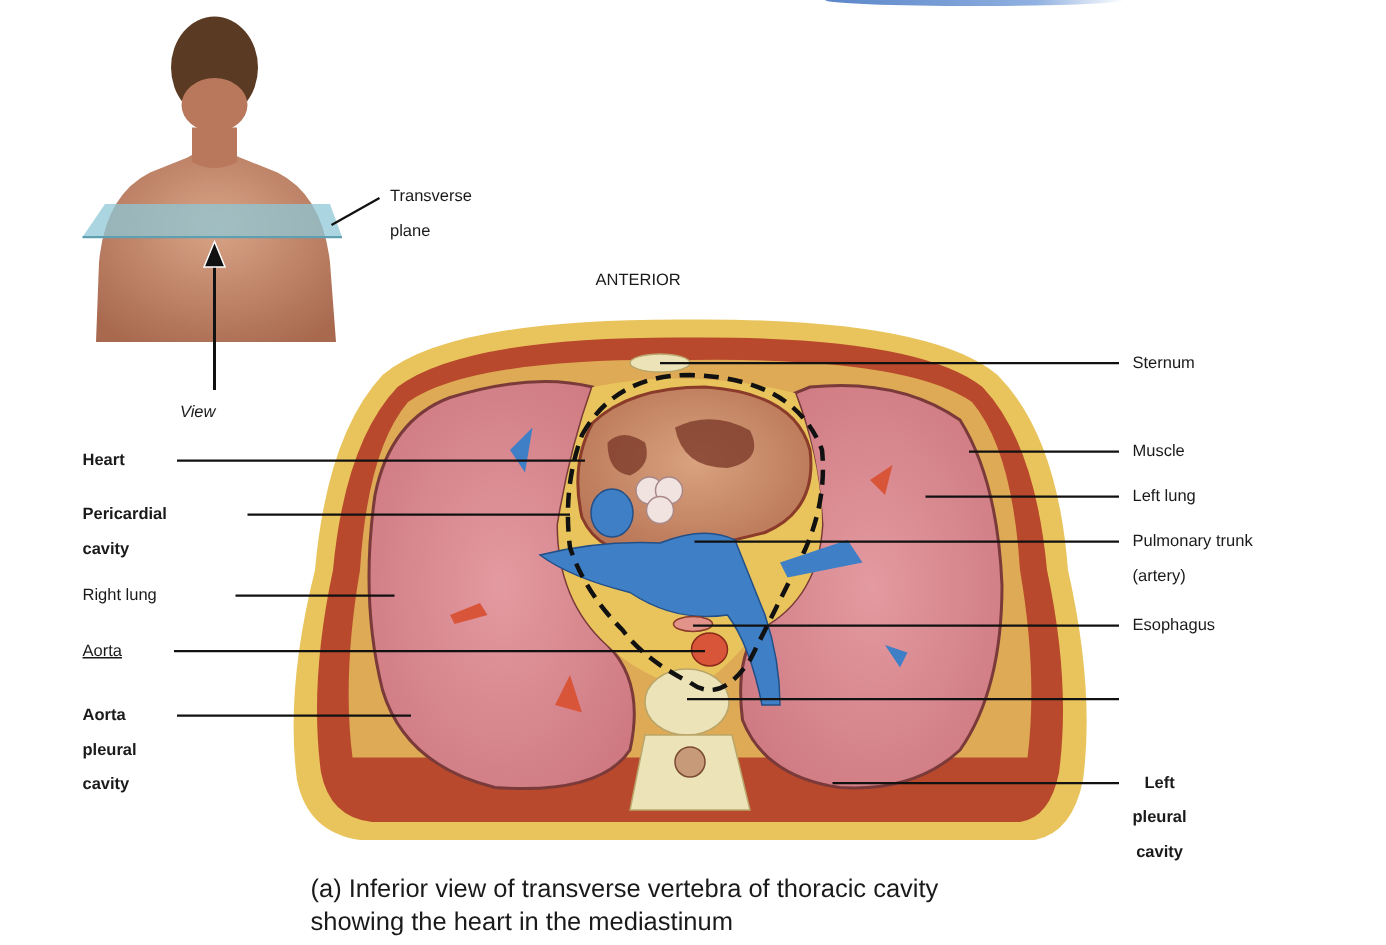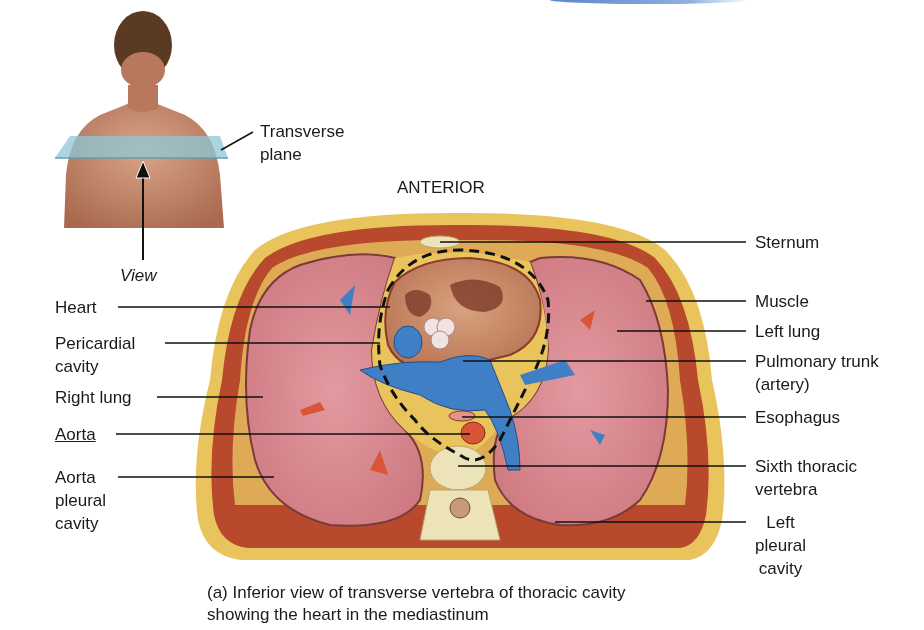--- a/index.html
+++ b/index.html
@@ -1,20 +1,20 @@
 <!DOCTYPE html>
 <html><head>
   <meta charset="utf-8">
   <style>
     html, body { margin: 0; padding: 0; background: #ffffff; }
     body { width: 924px; height: 630px; position: relative; overflow: hidden;
            font-family: "Liberation Sans", sans-serif; color: #1a1a1a; }
     .stage { position: absolute; left: 0; top: 0; width: 924px; height: 630px; }
-    .label { position: absolute; font-size: 17px; line-height: 23px; white-space: nowrap; }
-    .bold { font-weight: normal; }
+    .label { position: absolute; font-size: 11px; line-height: 23px; white-space: nowrap; }
+    .bold { font-weight: bold; }
     .multi { white-space: pre-line; }
     .caption { position: absolute; left: 207px; top: 582px; font-size: 17px; line-height: 22px; white-space: pre-line; }
     .top-bar { position: absolute; left: 550px; top: -4px; width: 200px; height: 8px;
                border-radius: 0 0 60% 60%; background: linear-gradient(90deg, #5b86c9, #8fb0e0 70%, rgba(255,255,255,0)); }
   </style>
 </head>
 <body>
 
 <div class="stage">
 
@@ -129,21 +129,19 @@
   <div class="label bold multi" style="left:55px;top:466px;">Aorta
 pleural
 cavity</div>
 
   <div class="label" style="left:755px;top:231px;">Sternum</div>
   <div class="label" style="left:755px;top:290px;">Muscle</div>
   <div class="label" style="left:755px;top:320px;">Left lung</div>
   <div class="label multi" style="left:755px;top:350px;">Pulmonary trunk
 (artery)</div>
   <div class="label" style="left:755px;top:406px;">Esophagus</div>
-  <div class="label multi" style="left:755px;top:455px;">Sixth thoracic
-vertebra</div>
   <div class="label bold multi" style="left:755px;top:511px;text-align:center;">Left
 pleural
 cavity</div>
 
   <div class="caption">(a) Inferior view of transverse vertebra of thoracic cavity
      showing the heart in the mediastinum</div>
 </div>
 
 </body></html>

